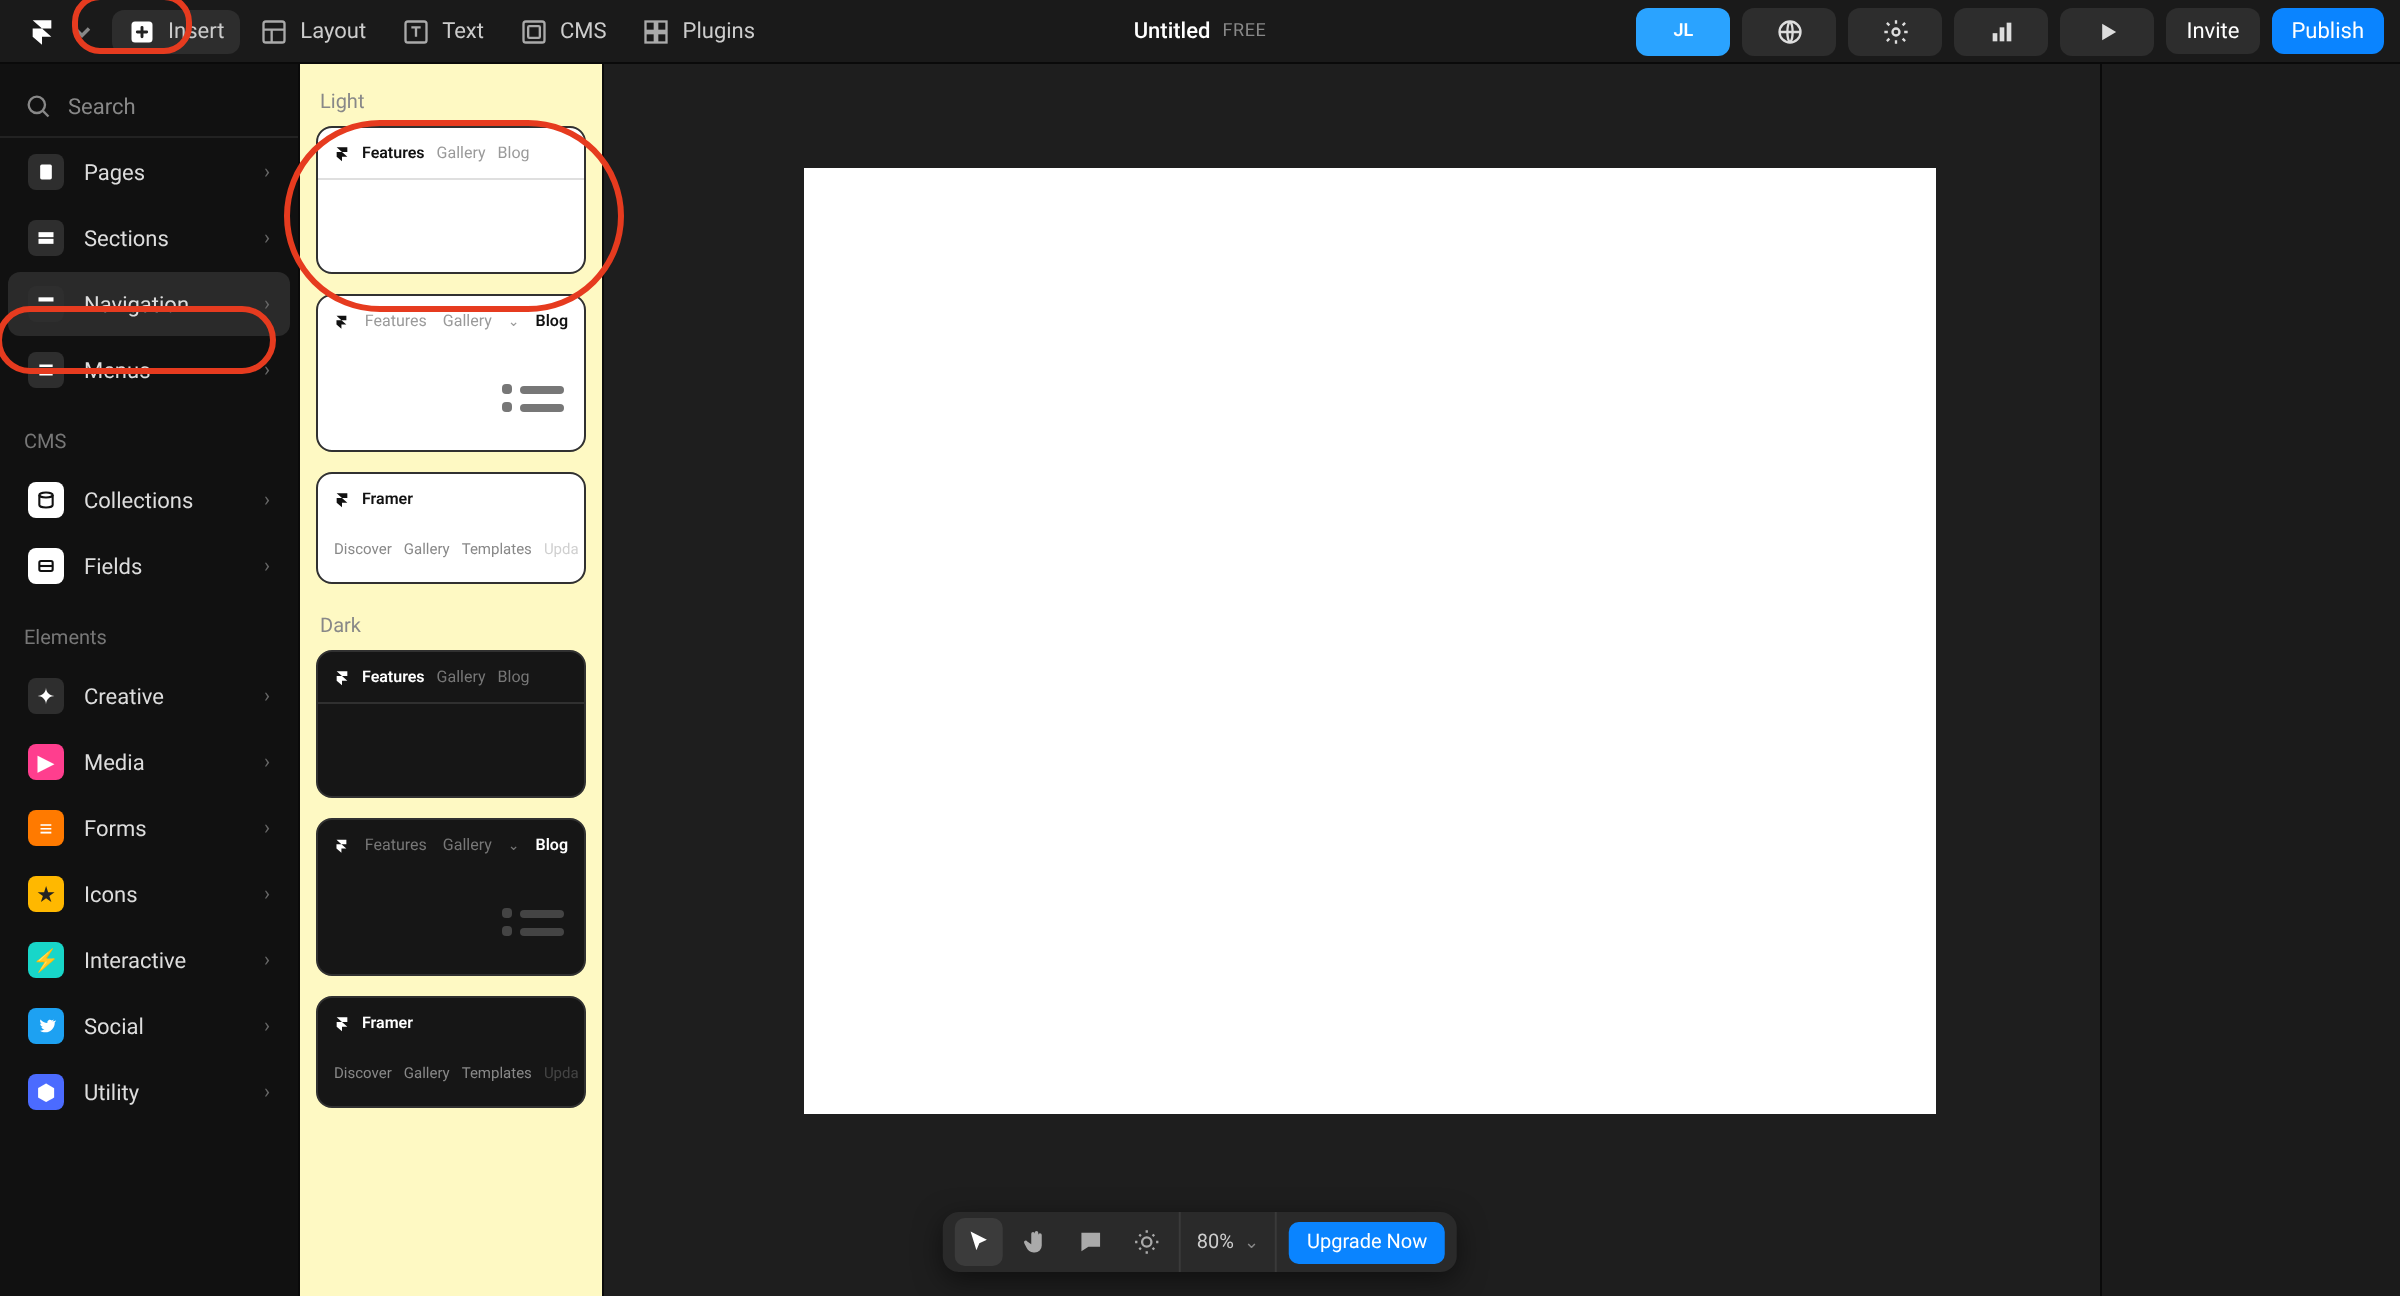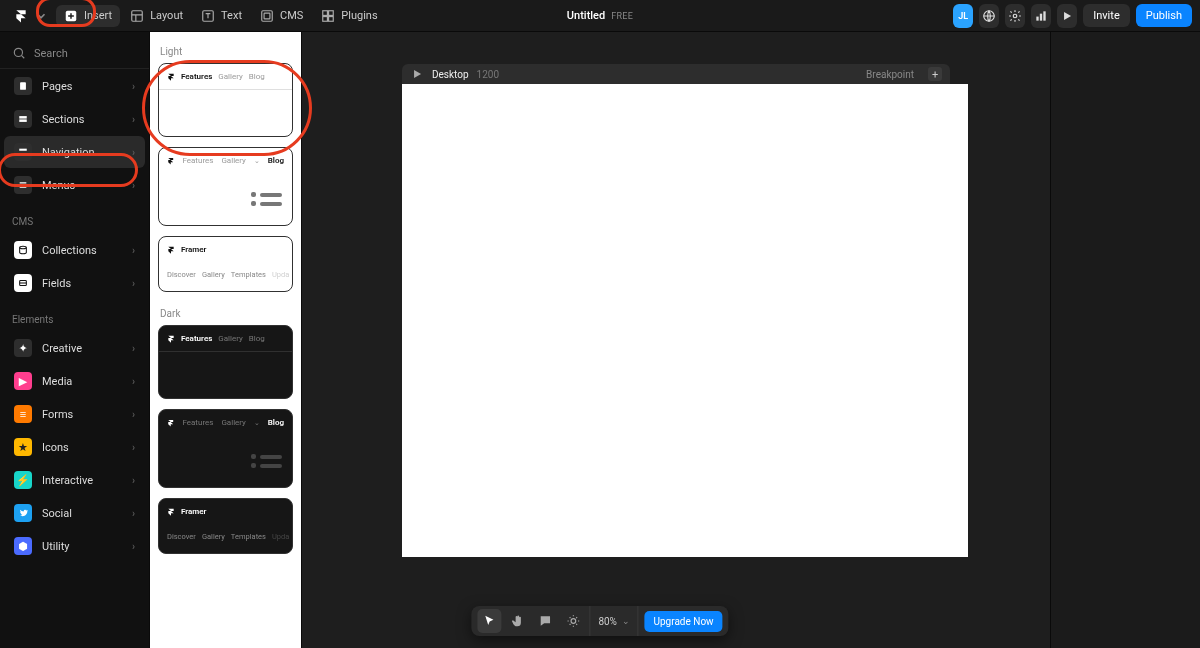--- a/index.html
+++ b/index.html
@@ -10,21 +10,21 @@
   .topbar-left { display: flex; align-items: flex-start; gap: 2px; }
   .tb-seg { display: flex; align-items: center; gap: 6px; padding: 4px 8px; border-radius: 6px; color: #ccc; cursor: pointer; }
   .tb-seg.logo { padding: 4px 6px; }
   .tb-seg.insert { background: #2d2d2d; }
   .tb-icon { width: 14px; height: 14px; display: inline-flex; align-items: center; justify-content: center; }
   .tb-icon svg { width: 14px; height: 14px; }
   .topbar-center { position: absolute; left: 50%; transform: translateX(-50%); display: flex; align-items: center; gap: 6px; }
   .doc-title { color: #fff; font-size: 11px; font-weight: 500; }
   .doc-badge { color: #888; font-size: 9px; letter-spacing: 0.3px; }
   .topbar-right { margin-left: auto; display: flex; align-items: center; gap: 6px; }
-  .tb-btn { width: 20px; height: 24px; border-radius: 6px; background: #2d2d2d; display: flex; align-items: center; justify-content: center; color: #ddd; cursor: pointer; }
+  .tb-btn { width: 47px; height: 24px; border-radius: 6px; background: #2d2d2d; display: flex; align-items: center; justify-content: center; color: #ddd; cursor: pointer; }
   .tb-btn.user { background: #2aa3ff; color: #fff; font-size: 9px; font-weight: 600; }
   .tb-pill { padding: 5px 10px; border-radius: 6px; background: #2d2d2d; color: #fff; font-size: 11px; cursor: pointer; }
   .tb-pill.primary { background: #0a84ff; }
 
   
   .left-rail { position: absolute; top: 32px; left: 0; bottom: 0; width: 150px; background: #111; border-right: 1px solid #0a0a0a; padding-top: 6px; overflow-y: auto; }
   .search-row { display: flex; align-items: center; gap: 8px; padding: 8px 12px; color: #888; font-size: 11px; border-bottom: 1px solid #222; cursor: text; }
   .group-label { padding: 14px 12px 6px; color: #777; font-size: 10px; }
   .rail-item { display: flex; align-items: center; gap: 10px; padding: 7px 10px; margin: 1px 4px; border-radius: 6px; font-size: 11px; color: #ddd; cursor: pointer; position: relative; }
   .rail-item.active { background: #2a2a2a; }
@@ -33,21 +33,21 @@
   .rail-ico.plain { background: #2e2e2e; }
   .rail-ico.white { background: #fff; color: #222; }
   .rail-ico.c-pink { background: #ff3e8e; }
   .rail-ico.c-orange { background: #ff7a00; }
   .rail-ico.c-yellow { background: #ffb800; color:#222;}
   .rail-ico.c-cyan { background: #18d6c9; }
   .rail-ico.c-blue { background: #1da1f2; }
   .rail-ico.c-indigo { background: #4b6bff; }
 
   
-  .components { position: absolute; top: 32px; left: 150px; bottom: 0; width: 152px; background: #ffffff; border-right: 1px solid #0a0a0a; padding: 8px; overflow-y: auto; }
+  .components { position: absolute; top: 32px; left: 150px; bottom: 0; width: 152px; background: #fef9c3; border-right: 1px solid #0a0a0a; padding: 8px; overflow-y: auto; }
   .comp-label { color: #888; font-size: 10px; padding: 6px 2px 6px; }
   .comp-card { width: 100%; border-radius: 8px; margin-bottom: 10px; overflow: hidden; cursor: pointer; }
   .comp-card.light { background: #fff; border:1px solid #313131;}
   .comp-card.dark { background: #161616; border: 1px solid #313131; }
   .cc-top { display: flex; align-items: center; gap: 6px; padding: 8px 8px; font-size: 8px; }
   .cc-top.border-b { border-bottom: 1px solid rgba(128,128,128,.25); }
   .cc-top.right { justify-content: flex-end; gap:8px;}
   .cc-logo { width: 8px; height: 8px; }
   .cc-body { height: 46px; }
   .cc-body.tall { height: 52px; display:flex;flex-direction:column;gap:4px;align-items:flex-end;justify-content:center;padding:6px 10px;}
@@ -402,31 +402,20 @@
     <div class="cc-tabs">
       <span>Discover</span>
       <span>Gallery</span>
       <span>Templates</span>
       <span style="opacity:.4">Upda</span>
     </div>
   </div>
 </div>
 
 <div class="canvas-wrap">
-  <div class="frame-head">
-    <span class="tb-icon">
-        <svg viewBox="0 0 24 24" fill="#aaa">
-          <path d="M7 5l12 7-12 7z"></path>
-        </svg>
-      </span>
-    <span style="color:#eee;">Desktop</span>
-    <span style="color:#777;">1200</span>
-    <span class="bp">Breakpoint</span>
-    <span class="plus">+</span>
-  </div>
   <div class="frame-body"></div>
 </div>
 
 <div class="right-panel"></div>
 
 <div class="bottombar">
   <div class="bb-btn active">
       <svg width="14" height="14" viewBox="0 0 24 24" fill="#fff">
         <path d="M5 3l5 16 2.5-6L19 10 5 3z"></path>
       </svg>

